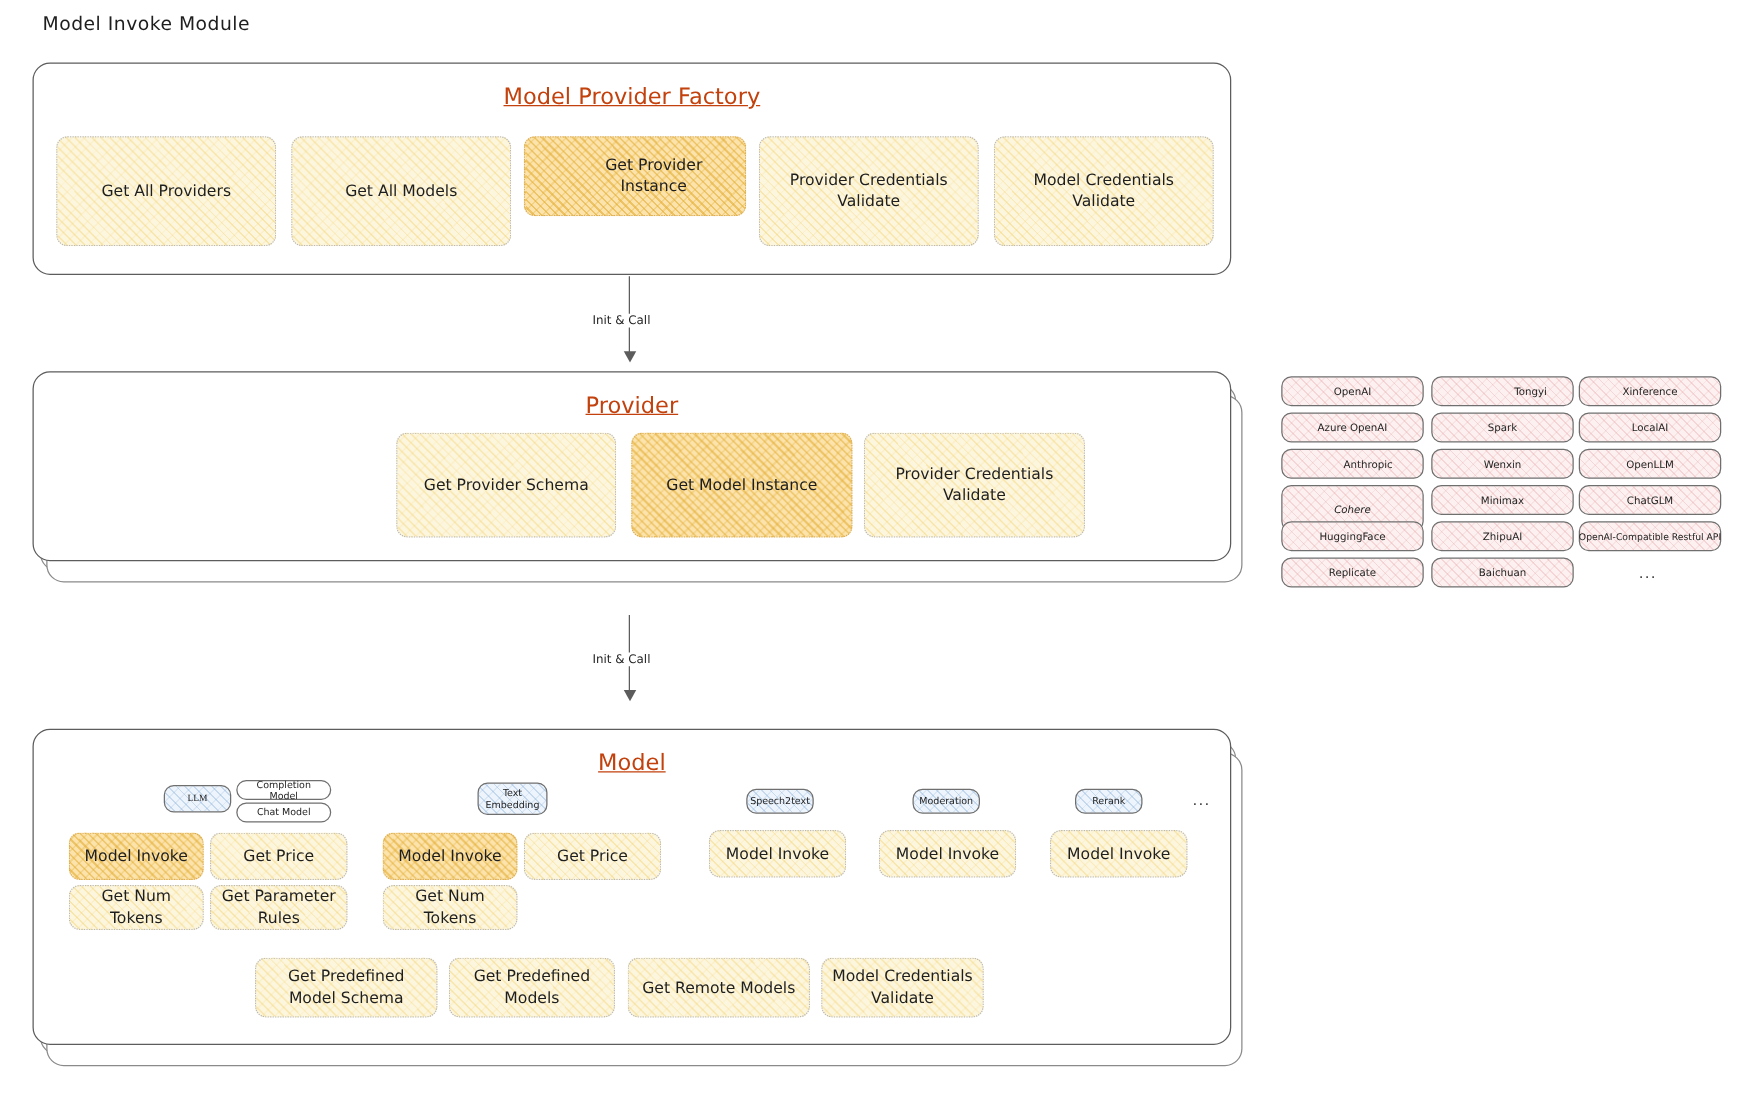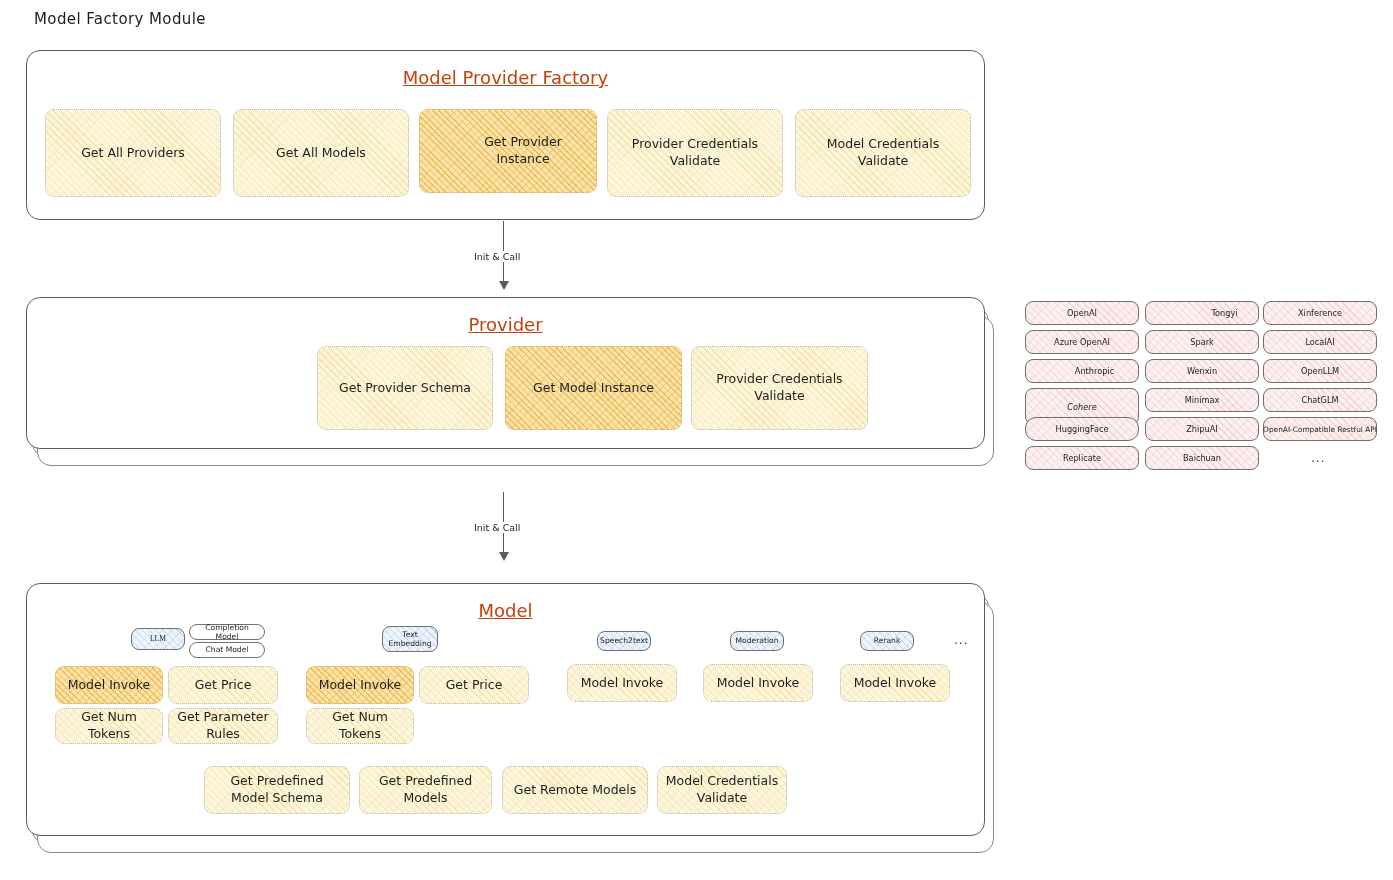--- a/index.html
+++ b/index.html
@@ -134,27 +134,27 @@
   .arrow-label{
     position:absolute;font-size:9.5px;color:#1e1e1e;
     background:#ffffff;padding:0 4px;white-space:nowrap;
   }
 </style>
 </head>
 <body>
 
 <div class="stage">
 
-  <div id="page-title">Model Factory Module</div>
+  <div id="page-title">Model Invoke Module</div>
 
   <div class="card" style="left:26px;top:50px;width:959px;height:170px;">
     <div class="card-title">Model Provider Factory</div>
     <div class="box hatch-cream" style="left:18px;top:58px;width:176px;height:88px;">Get All Providers</div>
     <div class="box hatch-cream" style="left:206px;top:58px;width:176px;height:88px;">Get All Models</div>
-    <div class="box hatch-gold" style="left:392px;top:58px;width:178px;height:84px;padding-left:36px;">Get Provider Instance</div>
+    <div class="box hatch-gold" style="left:392px;top:58px;width:178px;height:64px;padding-left:36px;">Get Provider Instance</div>
     <div class="box hatch-cream" style="left:580px;top:58px;width:176px;height:88px;">Provider Credentials Validate</div>
     <div class="box hatch-cream" style="left:768px;top:58px;width:176px;height:88px;">Model Credentials Validate</div>
   </div>
 
   <div class="arrow-line" style="left:503px;top:221px;height:64px;"></div>
   <div class="arrow-head" style="left:499px;top:281px;"></div>
   <div class="arrow-label" style="left:470px;top:251px;">Init &amp; Call</div>
 
   <div class="card stacked" style="left:26px;top:297px;width:959px;height:152px;">
     <div class="card-title">Provider</div>
@@ -162,21 +162,21 @@
     <div class="box hatch-gold" style="left:478px;top:48px;width:177px;height:84px;">Get Model Instance</div>
     <div class="box hatch-cream" style="left:664px;top:48px;width:177px;height:84px;">Provider Credentials Validate</div>
   </div>
 
   <div>
 
     <div class="chip hatch-pink" style="left:1025px;top:301px;width:114px;height:24px;">OpenAI</div>
     <div class="chip hatch-pink" style="left:1025px;top:330px;width:114px;height:24px;">Azure OpenAI</div>
     <div class="chip hatch-pink" style="left:1025px;top:359px;width:114px;height:24px;padding-left:28px;">Anthropic</div>
     <div class="chip hatch-pink" style="left:1025px;top:388px;width:114px;height:37px;font-style:italic;">Cohere</div>
-    <div class="chip hatch-pink" style="left:1025px;top:417px;width:114px;height:24px;border-radius:11px;">HuggingFace</div>
+    <div class="chip hatch-pink" style="left:1025px;top:417px;width:114px;height:24px;">HuggingFace</div>
     <div class="chip hatch-pink" style="left:1025px;top:446px;width:114px;height:24px;">Replicate</div>
 
     <div class="chip hatch-pink" style="left:1145px;top:301px;width:114px;height:24px;padding-left:48px;">Tongyi</div>
     <div class="chip hatch-pink" style="left:1145px;top:330px;width:114px;height:24px;">Spark</div>
     <div class="chip hatch-pink" style="left:1145px;top:359px;width:114px;height:24px;">Wenxin</div>
     <div class="chip hatch-pink" style="left:1145px;top:388px;width:114px;height:24px;">Minimax</div>
     <div class="chip hatch-pink" style="left:1145px;top:417px;width:114px;height:24px;">ZhipuAI</div>
     <div class="chip hatch-pink" style="left:1145px;top:446px;width:114px;height:24px;">Baichuan</div>
 
     <div class="chip hatch-pink" style="left:1263px;top:301px;width:114px;height:24px;">Xinference</div>

